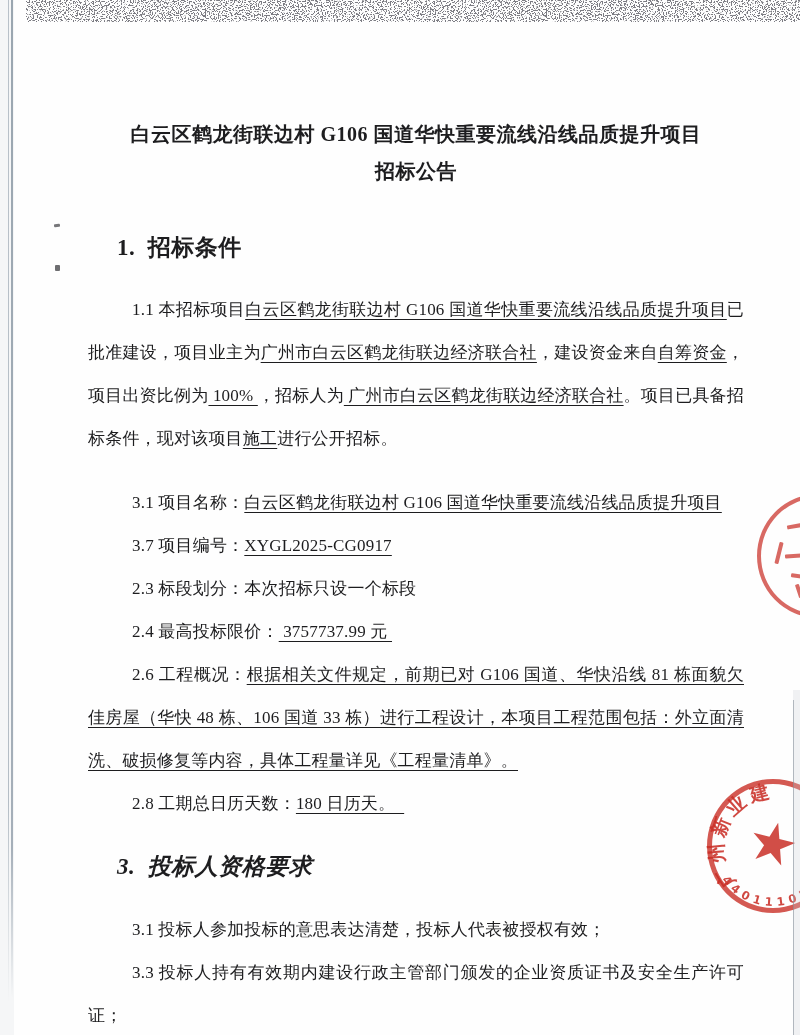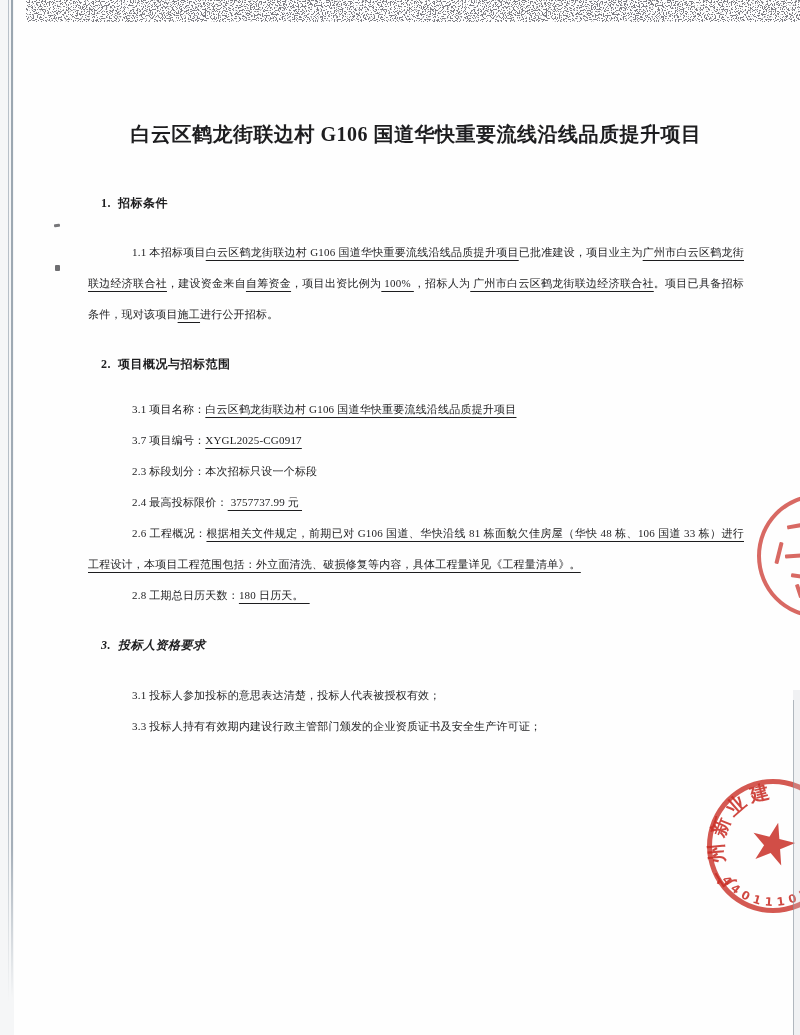--- a/index.html
+++ b/index.html
@@ -38,26 +38,26 @@
   }
   .right-edge-line {
     position: absolute; left: 793px; top: 700px; width: 1px; height: 335px;
     background: rgba(125,135,145,.55); z-index: 7;
   }
 
   
   .content { position: absolute; left: 88px; right: 56px; top: 0; z-index: 3; }
   .doc-title { margin: 116px 0 0 0; text-align: center; font-weight: 700;
     font-size: 20px; line-height: 37px; letter-spacing: .5px; }
-  .sec-heading { font-size: 12px; font-weight: 700; margin: 0; padding-left: 13px;
+  .sec-heading { font-size: 23px; font-weight: 700; margin: 16px; padding-left: 13px;
     letter-spacing: .5px; }
   #sec-1 .sec-heading { margin-top: 42px; }
   #sec-2 .sec-heading { margin-top: 26px; }
   #sec-3 .sec-heading { margin-top: 26px; font-style: italic; }
-  .para { margin: 0; font-size: 11px; line-height: 31px; text-indent: 44px;
+  .para { margin: 0; font-size: 17px; line-height: 43px; text-indent: 44px;
     text-align: justify; letter-spacing: .2px; }
   #sec-1 .para { margin-top: 25px; }
   #sec-2 .para:first-of-type { margin-top: 21px; }
   #sec-3 .para:first-of-type { margin-top: 26px; }
   .u { text-decoration: underline; text-underline-offset: 4px; text-decoration-thickness: 1.2px; }
 
   
   :root { --seal: #c92f27; }
   .seal-edge {
     position: absolute; left: 757px; top: 494px; width: 114px; height: 116px;
@@ -107,29 +107,29 @@
 
   <div class="left-strip"></div>
   <div class="scan-line-a"></div>
   <div class="scan-line-b"></div>
   <div class="speck speck-1"></div>
   <div class="speck speck-2"></div>
 
   <div class="content">
     <h1 class="doc-title">
       <div>白云区鹤龙街联边村 G106 国道华快重要流线沿线品质提升项目</div>
+      <div>招标公告</div>
     </h1>
 
     <section id="sec-1">
       <h2 class="sec-heading">1.&nbsp;&nbsp;招标条件</h2>
       <p class="para"><span>1.1 本招标项目</span><span class="u">白云区鹤龙街联边村 G106 国道华快重要流线沿线品质提升项目</span><span>已批准建设，项目业主为</span><span class="u">广州市白云区鹤龙街联边经济联合社</span><span>，建设资金来自</span><span class="u">自筹资金</span><span>，项目出资比例为</span><span class="u">&nbsp;100%&nbsp;</span><span>，招标人为</span><span class="u">&nbsp;广州市白云区鹤龙街联边经济联合社</span><span>。项目已具备招标条件，现对该项目</span><span class="u">施工</span><span>进行公开招标。</span></p>
     </section>
 
     <section id="sec-2">
-      <h2 class="sec-heading">2.&nbsp;&nbsp;项目概况与招标范围</h2>
       <p class="para"><span>3.1 项目名称：</span><span class="u">白云区鹤龙街联边村 G106 国道华快重要流线沿线品质提升项目</span></p>
       <p class="para"><span>3.7 项目编号：</span><span class="u">XYGL2025-CG0917</span></p>
       <p class="para"><span>2.3 标段划分：本次招标只设一个标段</span></p>
       <p class="para"><span>2.4 最高投标限价：</span><span class="u">&nbsp;3757737.99 元&nbsp;</span></p>
       <p class="para"><span>2.6 工程概况：</span><span class="u">根据相关文件规定，前期已对 G106 国道、华快沿线 81 栋面貌欠佳房屋（华快 48 栋、106 国道 33 栋）进行工程设计，本项目工程范围包括：外立面清洗、破损修复等内容，具体工程量详见《工程量清单》。</span></p>
       <p class="para"><span>2.8 工期总日历天数：</span><span class="u">180 日历天。&nbsp;&nbsp;</span></p>
     </section>
 
     <section id="sec-3">
       <h2 class="sec-heading">3.&nbsp;&nbsp;投标人资格要求</h2>

